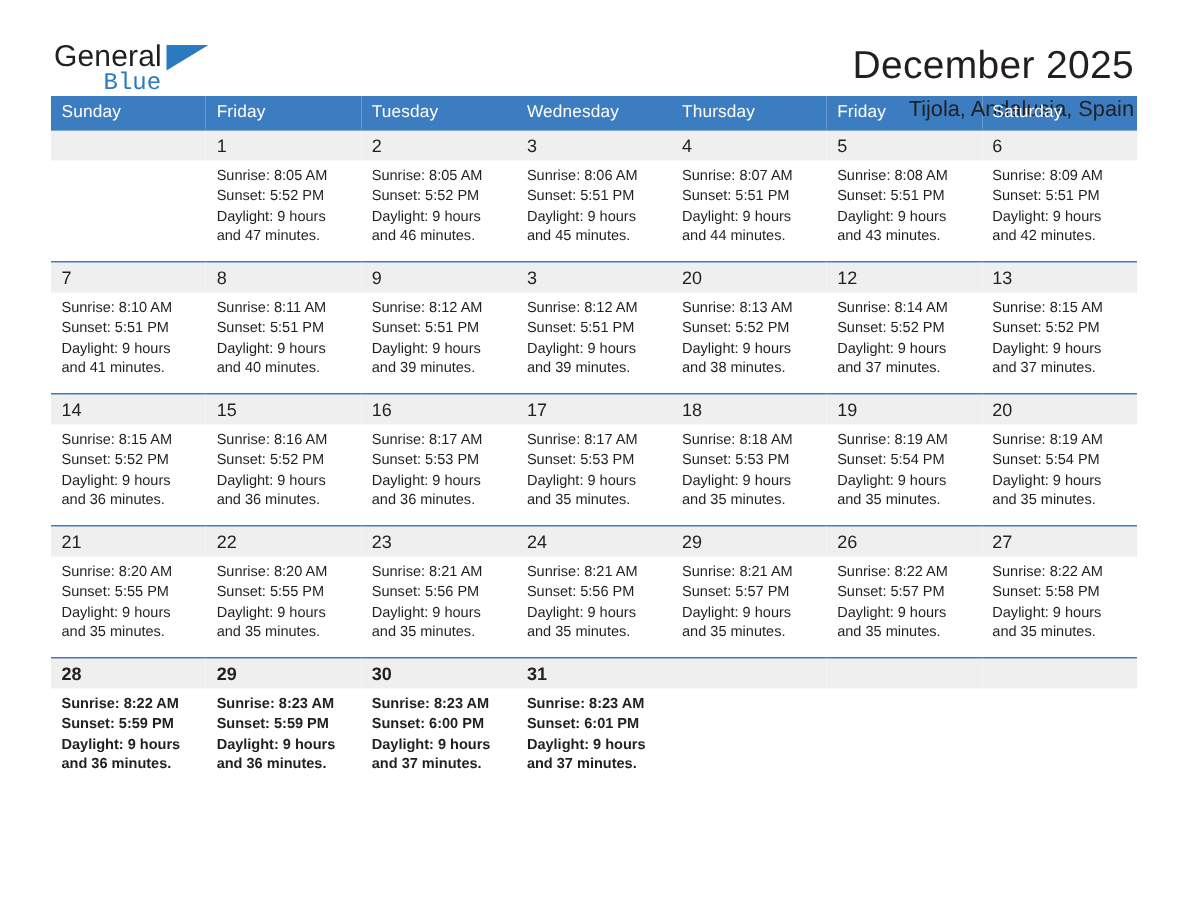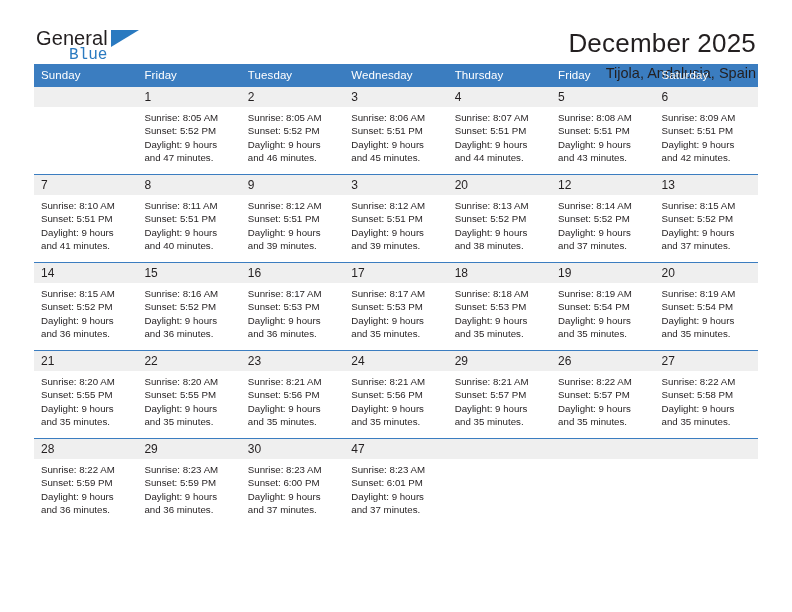--- a/index.html
+++ b/index.html
@@ -106,20 +106,21 @@
     vertical-align: top;
     padding: 0;
     width: 103.4px;
     border-top: 1px solid #3b7dc0;
   }
   tr.week-row td {
     height: 88px;
   }
   tr.week-row.last td {
     height: 84px;
+    font-weight: bold;
   }
   .daynum {
     background: #efefef;
     font-size: 12px;
     color: #231f20;
     padding: 3px 0 3px 7px;
     height: 20px;
     line-height: 14px;
   }
   .daynum.empty {
@@ -451,21 +452,21 @@
             <td class="">
               <div class="daynum">30</div>
               <div class="cell-body">
                 <div>Sunrise: 8:23 AM</div>
                 <div>Sunset: 6:00 PM</div>
                 <div>Daylight: 9 hours</div>
                 <div>and 37 minutes.</div>
               </div>
             </td>
             <td class="">
-              <div class="daynum">47</div>
+              <div class="daynum">31</div>
               <div class="cell-body">
                 <div>Sunrise: 8:23 AM</div>
                 <div>Sunset: 6:01 PM</div>
                 <div>Daylight: 9 hours</div>
                 <div>and 37 minutes.</div>
               </div>
             </td>
             <td class="blank">
               <div class="daynum empty"></div>
               <div class="cell-body">

